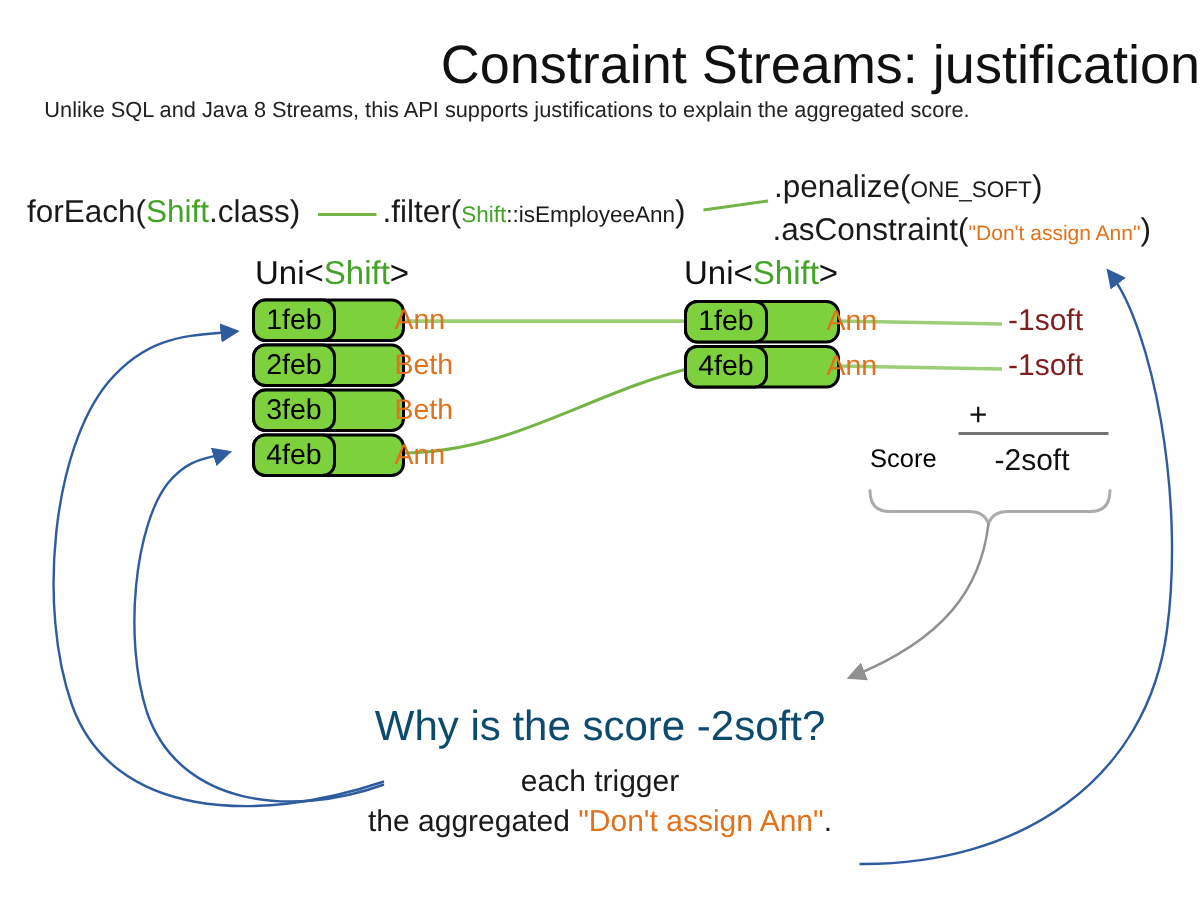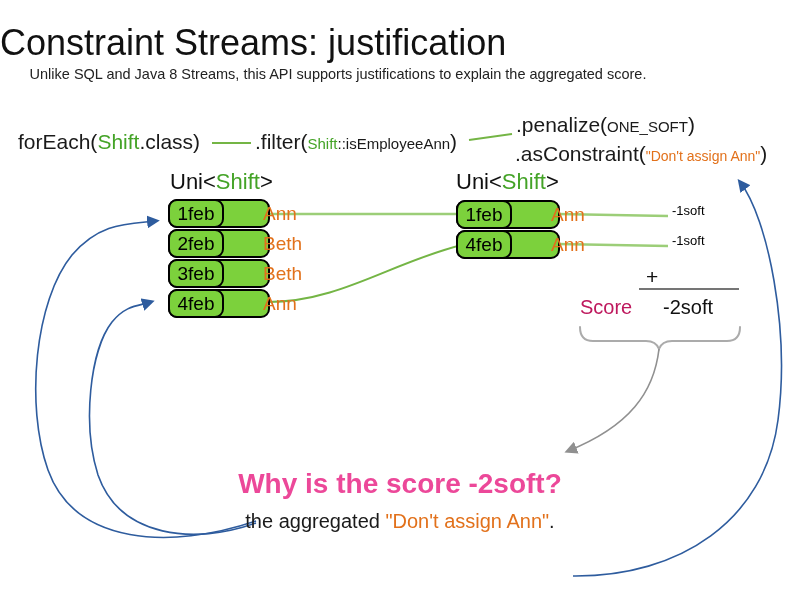--- a/index.html
+++ b/index.html
@@ -2,21 +2,21 @@
 <html><head>
 <meta charset="utf-8">
 <style>
   html,body{margin:0;padding:0}
   body{
     width:800px;height:600px;position:relative;overflow:hidden;
     background:#ffffff;font-family:"Liberation Sans",sans-serif;color:#111;
   }
   .abs{position:absolute}
   
-  .title{left:0;top:22px;width:800px;text-align:left;font-size:36px;font-weight:400;color:#111}
+  .title{left:0;top:22px;width:800px;text-align:right;font-size:36px;font-weight:400;color:#111}
   .subtitle{left:0;top:66px;width:676px;text-align:center;font-size:14.5px;color:#222}
   
   .code{font-size:21px;white-space:nowrap;color:#1a1a1a}
   .code .t-green{color:#44a327}
   .code .sm{font-size:15px}
   .code .sm-orange{font-size:14px;color:#e2711b}
   
   .stream-label{font-size:22px;white-space:nowrap;color:#111}
   .stream-label .t-green{color:#44a327}
   
@@ -31,27 +31,27 @@
     display:flex;align-items:center;justify-content:center;
     font-size:19px;color:#000;
   }
   .srow .emp{
     position:absolute;left:61px;top:0;height:25px;display:flex;align-items:center;
     font-size:19px;color:#e2711b;margin-left:32px;
   }
   .w102{width:102px}
   .w104{width:104px}
   
-  .penalty{font-size:13px;color:#000000;white-space:nowrap}
+  .penalty{font-size:20px;color:#7f1d1d;white-space:nowrap}
   .plus{font-size:21px;color:#111}
-  .score-label{font-size:20px;color:#be185d}
+  .score-label{font-size:17px;color:#000000}
   .score-total{font-size:20px;color:#111}
   
   .explain{left:45px;top:468px;width:710px;text-align:center}
-  .explain .q{font-size:28px;font-weight:700;color:#ec4899;margin:0 0 8px 0}
+  .explain .q{font-size:28px;font-weight:400;color:#0c4a6e;margin:0 0 8px 0}
   .explain .line{font-size:20px;color:#1a1a1a;line-height:27px}
   .t-green2{color:#44a327}
   .t-orange{color:#e2711b}
   svg{display:block}
 </style>
 </head>
 <body>
 
 <svg class="abs" width="800" height="600" viewBox="0 0 800 600" style="left:0;top:0">
   <defs>
@@ -128,14 +128,15 @@
 </div>
 
 <div class="abs penalty" style="left:672px;top:203px">-1soft</div>
 <div class="abs penalty" style="left:672px;top:233px">-1soft</div>
 <div class="abs plus" style="left:646px;top:265px">+</div>
 <div class="abs score-label" style="left:580px;top:296px">Score</div>
 <div class="abs score-total" style="left:663px;top:296px">-2soft</div>
 
 <div class="abs explain">
   <div class="q">Why is the score -2soft?</div>
+  <div class="line">each trigger</div>
   <div class="line"><span>the aggregated </span><span class="t-orange">"Don't assign Ann"</span><span>.</span></div>
 </div>
 
 </body></html>

